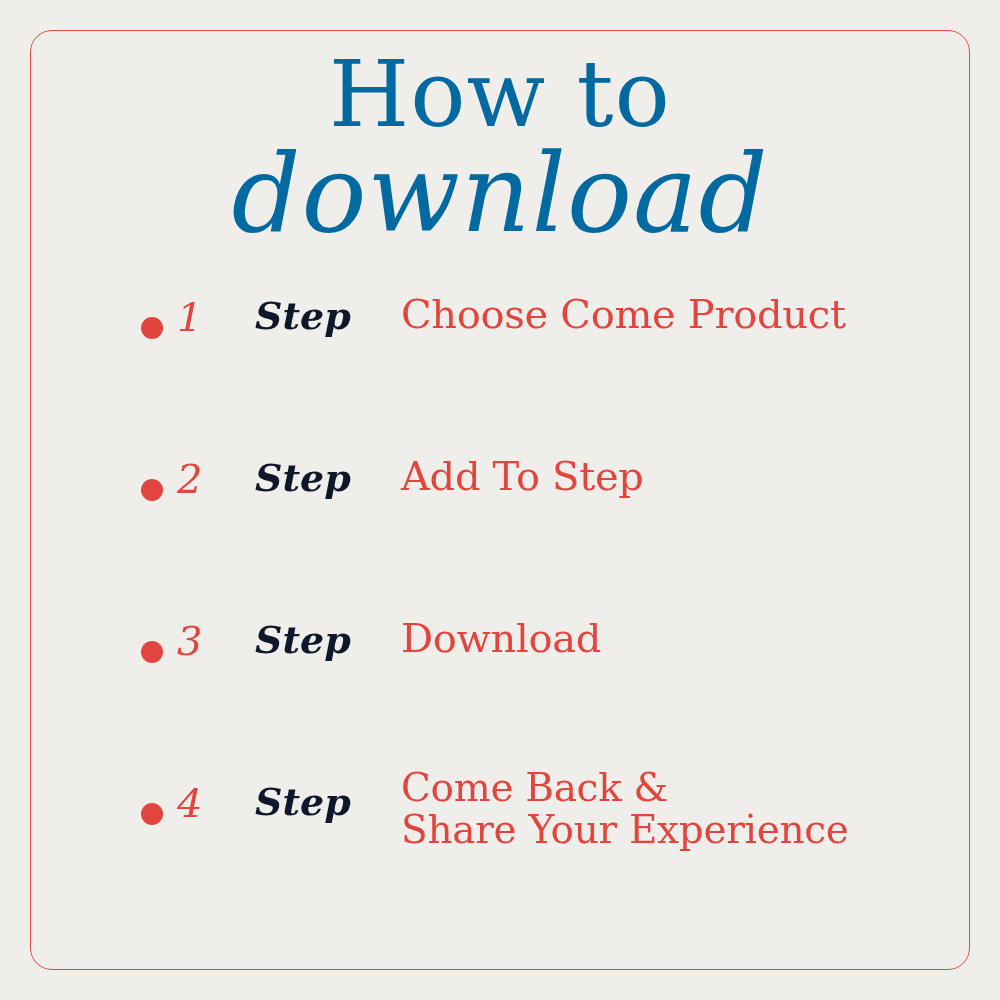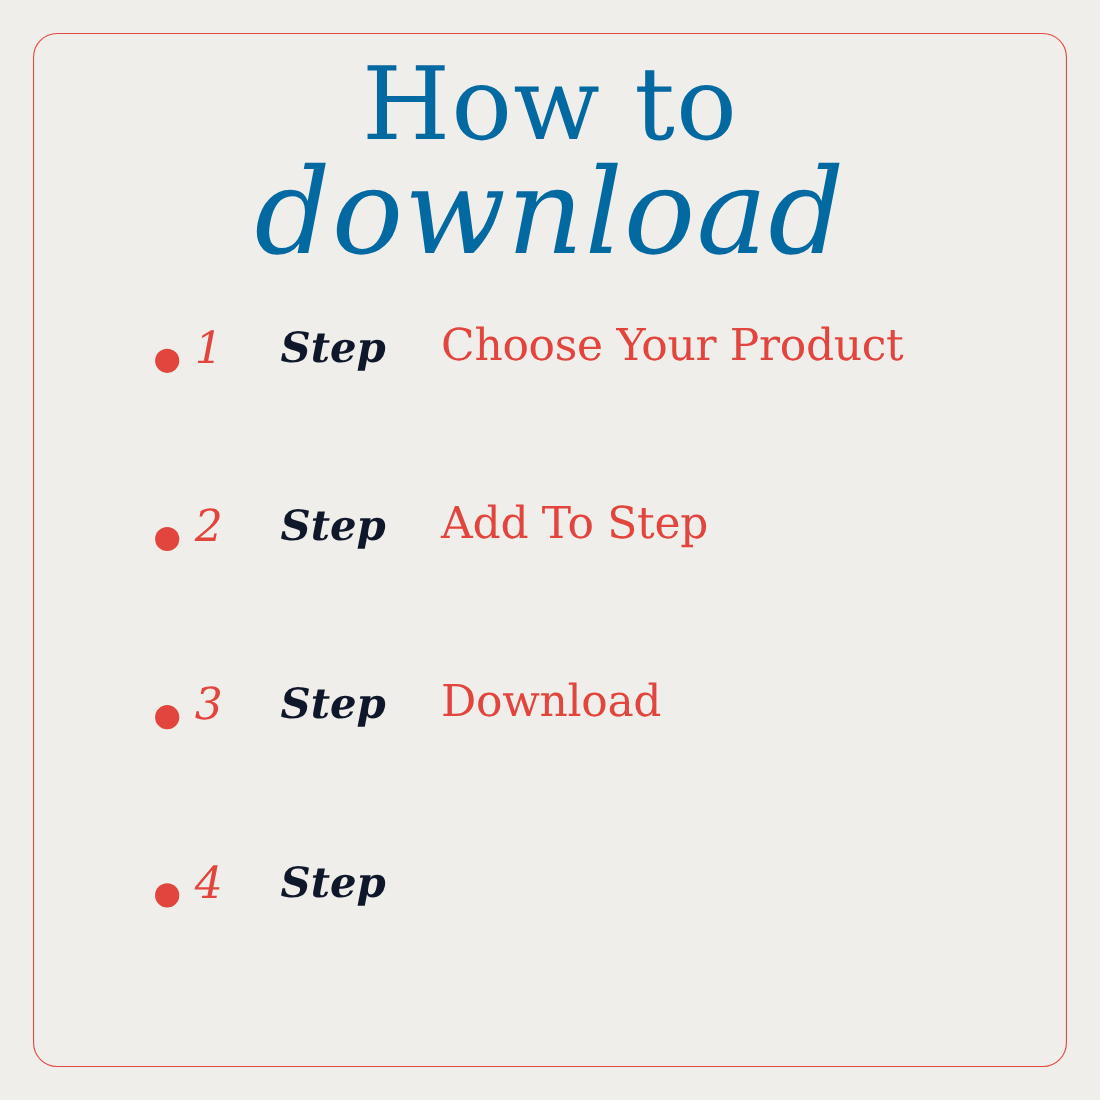--- a/index.html
+++ b/index.html
@@ -127,37 +127,39 @@
     <span class="title-line1">How to</span>
     <span class="title-line2">download</span>
   </div>
 
   <div class="steps">
 
     <div class="step-row">
       <span class="bullet"></span>
       <span class="step-num">1</span>
       <span class="step-word">Step</span>
-      <span class="step-text">Choose Your Product</span>
+      <span class="step-text">Choose Come Product</span>
     </div>
 
     <div class="step-row">
       <span class="bullet"></span>
       <span class="step-num">2</span>
       <span class="step-word">Step</span>
       <span class="step-text">Add To Step</span>
     </div>
 
     <div class="step-row">
       <span class="bullet"></span>
       <span class="step-num">3</span>
       <span class="step-word">Step</span>
       <span class="step-text">Download</span>
     </div>
 
     <div class="step-row two-line">
       <span class="bullet"></span>
       <span class="step-num">4</span>
       <span class="step-word">Step</span>
+      <span class="step-text">Come Back &amp;
+Share Your Experience</span>
     </div>
 
   </div>
 </div>
 
 </body></html>

